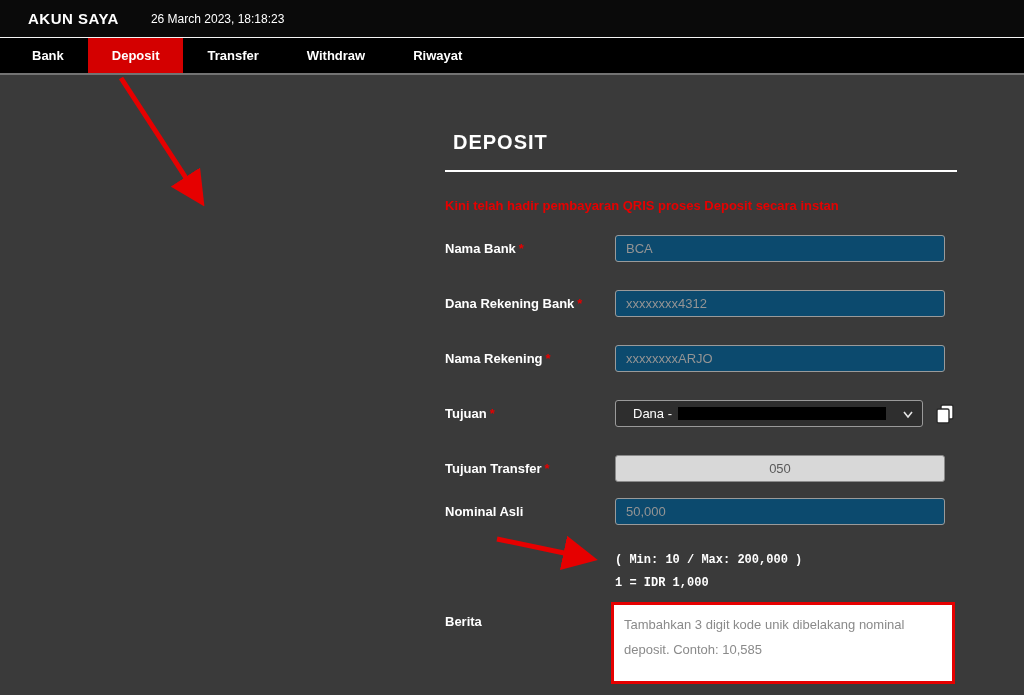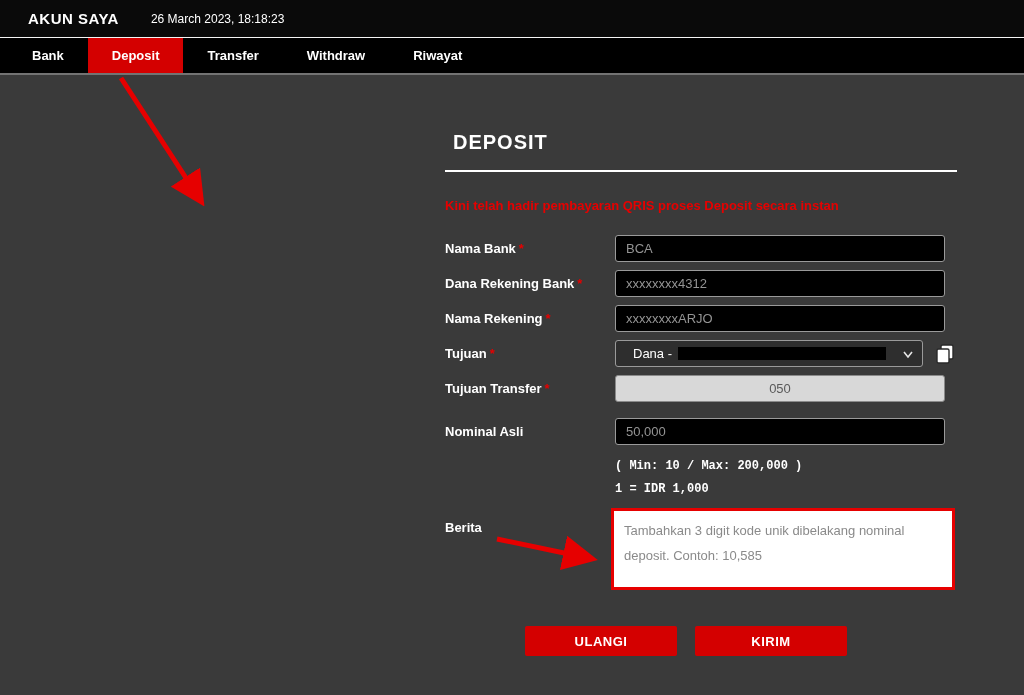--- a/index.html
+++ b/index.html
@@ -70,36 +70,36 @@
     color: #e60000;
     font-weight: bold;
     font-size: 13px;
     margin-bottom: 22px;
     margin-left: 0px;
   }
 
   .row {
     display: flex;
     align-items: center;
-    margin-bottom: 8px;
+    margin-bottom: 28px;
   }
   .row.start { align-items: flex-start; }
   .label {
     width: 170px;
     color: #ffffff;
     font-weight: bold;
     font-size: 13px;
     flex-shrink: 0;
   }
   .req { color: #e60000; font-weight: bold; margin-left: 3px; }
 
   .tinput {
     width: 330px;
     height: 27px;
-    background: #000000;
+    background: #0c4a6e;
     border: 1px solid #9a9a9a;
     border-radius: 3px;
     color: #949494;
     font-size: 13px;
     padding: 0 10px;
     font-family: "Liberation Sans", sans-serif;
   }
   .tinput.disabled {
     background: #d8d8d8;
     border: 1px solid #8a8a8a;

